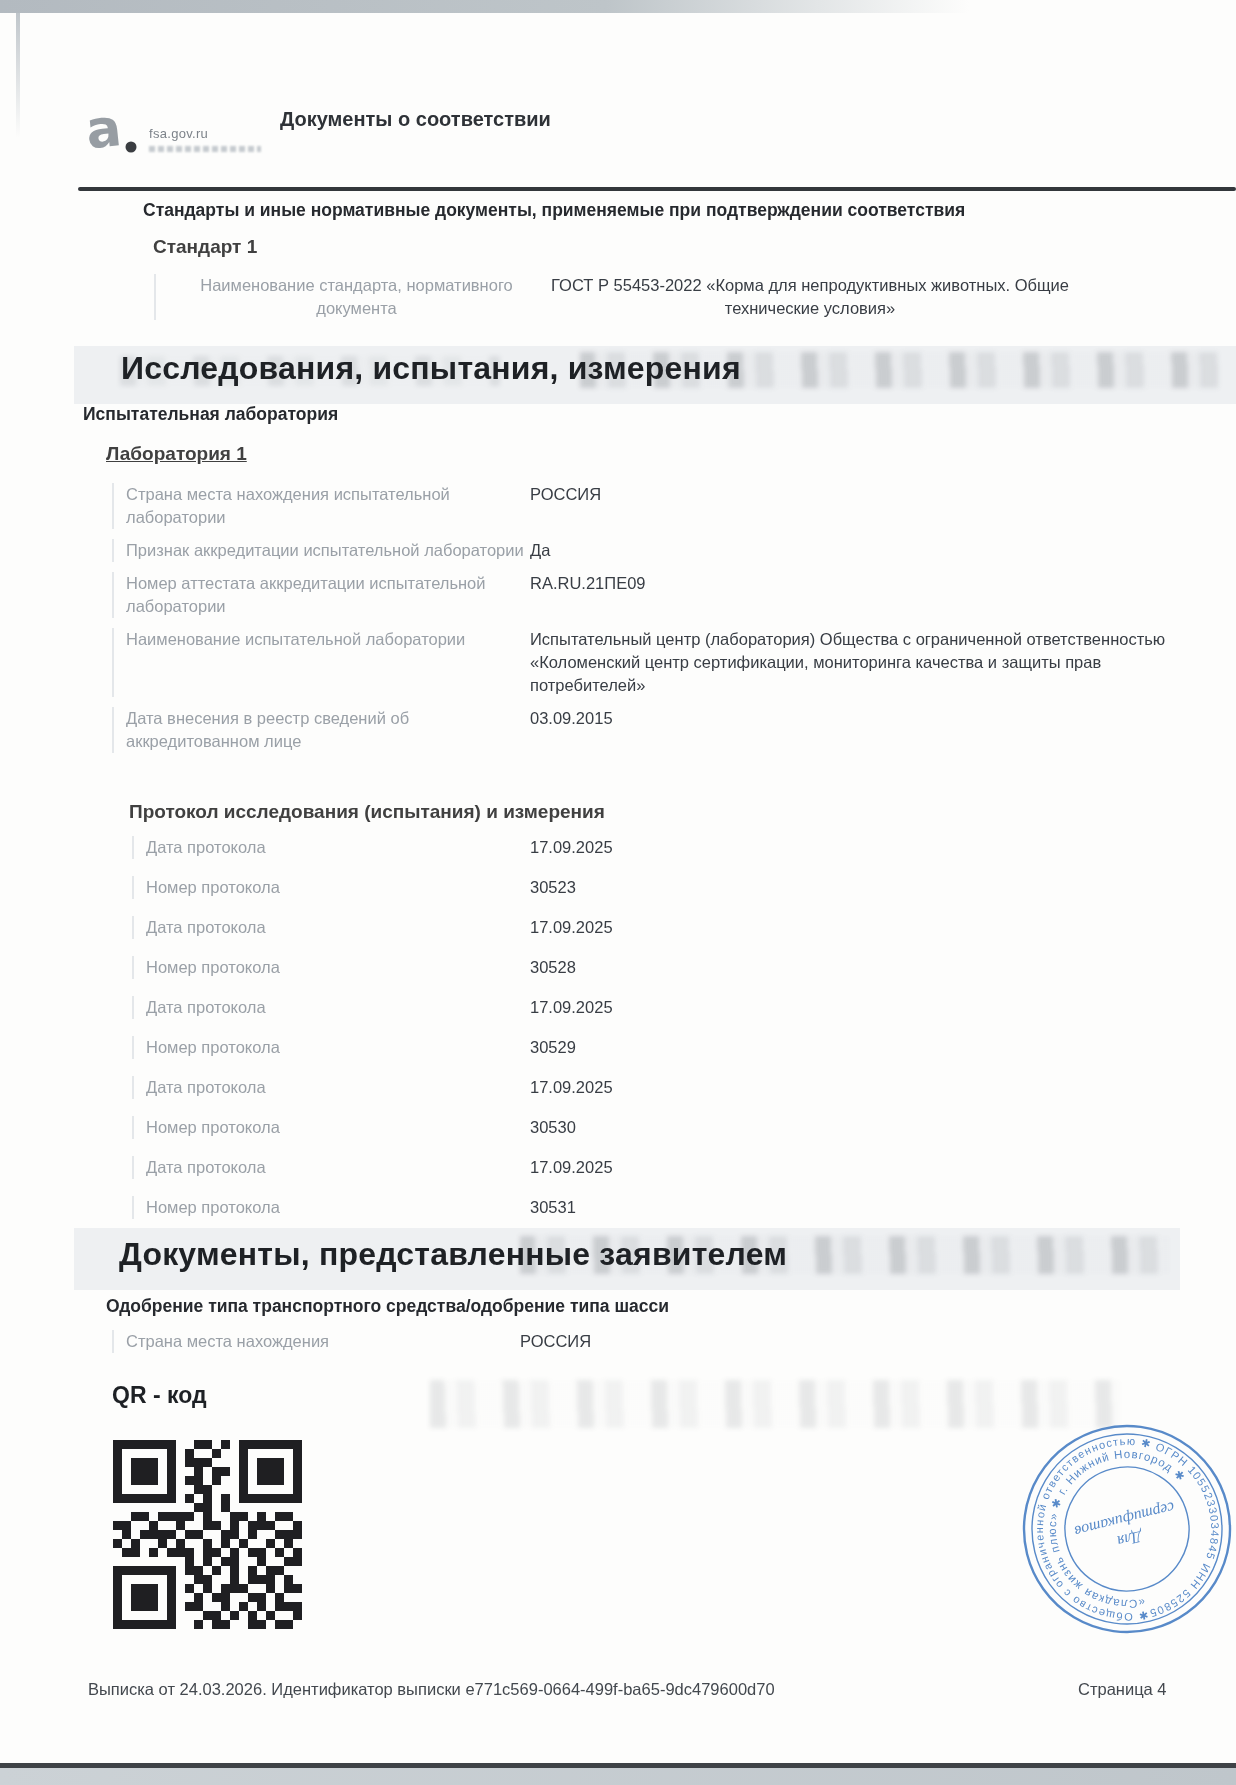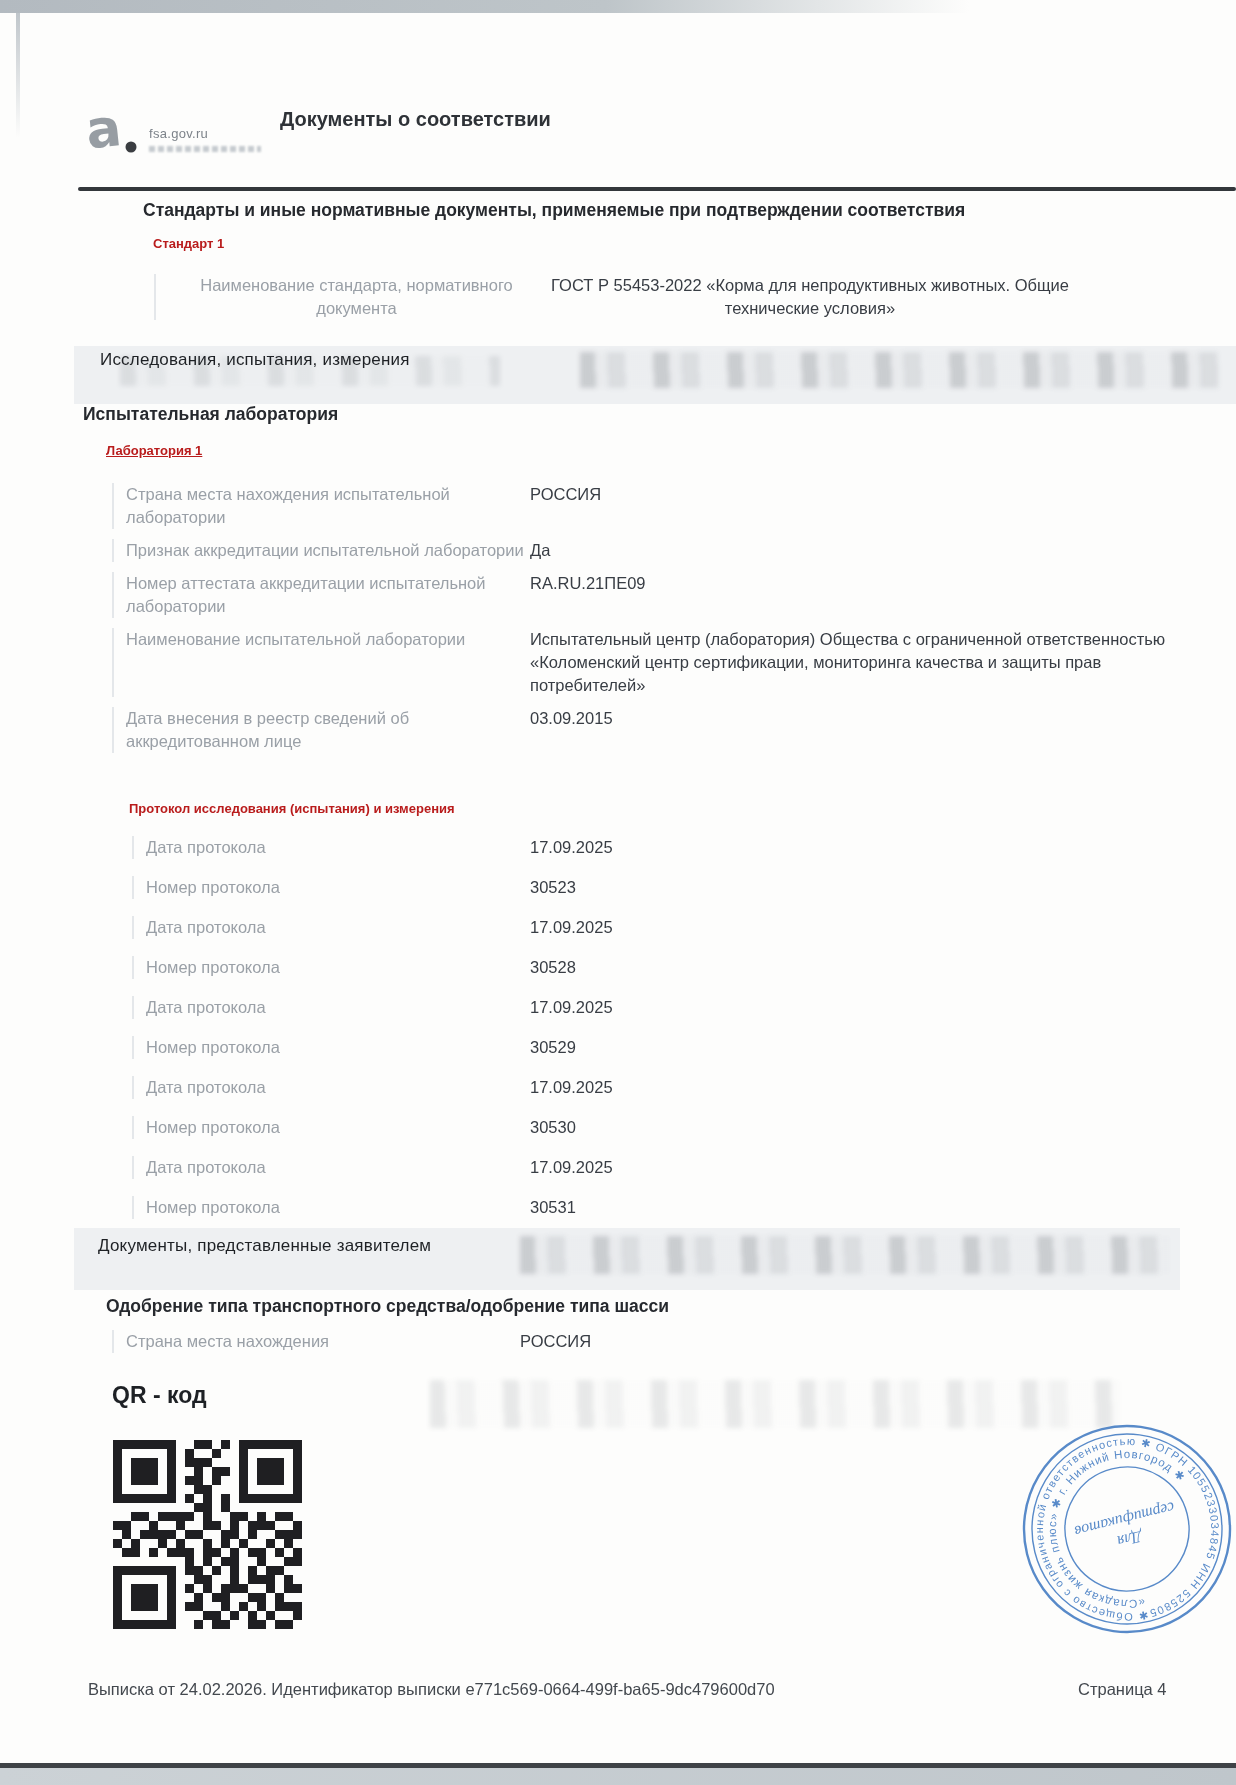--- a/index.html
+++ b/index.html
@@ -18,22 +18,22 @@
     background:linear-gradient(90deg,#ccd2d6,#bfc6cb);}
   
   .logo{position:absolute;left:82px;top:100px;width:58px;height:56px;}
   .fsa-label{position:absolute;left:149px;top:126px;font-size:13px;color:#7d838a;letter-spacing:.3px;}
   .fsa-sub{position:absolute;left:149px;top:146px;width:112px;height:6px;filter:blur(1.2px);
     background:repeating-linear-gradient(90deg,#c6cbcf 0 6px,transparent 6px 9px);}
   .doc-title{position:absolute;left:280px;top:108px;font-size:20px;font-weight:bold;color:#2e3237;}
   .header-rule{position:absolute;top:187px;left:78px;width:1158px;height:4px;background:#33373b;border-radius:2px;}
   
   .sec-title{position:absolute;font-size:17.5px;font-weight:bold;color:#26292e;}
-  .big-heading{position:absolute;font-size:17px;font-weight:normal;color:#1e2125;letter-spacing:.2px;}
-  .group-title{position:absolute;font-size:13px;font-weight:bold;color:#b91c1c;}
+  .big-heading{position:absolute;font-size:32px;font-weight:bold;color:#1e2125;letter-spacing:.2px;margin-left:21px;}
+  .group-title{position:absolute;font-size:19px;font-weight:bold;color:#404040;}
   
   .rows{position:absolute;}
   .fieldrow{display:flex;margin-bottom:10px;font-size:16.5px;line-height:23px;}
   .fieldrow .lbl{border-left:2px solid #e4e7ea;padding-left:12px;color:#9aa0a7;box-sizing:border-box;}
   .fieldrow .val{color:#383d44;}
   .rows-lab .lbl{width:418px;}
   .rows-lab .val{width:640px;}
   .rows-std .lbl{width:391px;}
   .rows-std .val{width:530px;}
   .rows-proto .fieldrow{margin-bottom:17px;align-items:flex-end;}
@@ -628,18 +628,18 @@
         <textPath href="#ringOuter">✱ Общество с ограниченной ответственностью ✱ ОГРН 1055233034845  ИНН 5258054000</textPath>
       </text>
       <text font-size="11.5" letter-spacing="1" fill="#4b81c5" stroke="none" font-family="Liberation Sans, sans-serif">
         <textPath href="#ringInner">«Сладкая жизнь плюс» ✱ г. Нижний Новгород ✱</textPath>
       </text>
       <text x="115" y="110" text-anchor="middle" font-size="16" font-style="italic" fill="#4b81c5" stroke="none" font-family="Liberation Serif, serif">Для</text>
       <text x="115" y="130" text-anchor="middle" font-size="16" font-style="italic" fill="#4b81c5" stroke="none" font-family="Liberation Serif, serif">сертификатов</text>
     </g>
   </svg>
 
-  <div class="footer-left">Выписка от 24.02.2026. Идентификатор выписки e771c569-0664-499f-ba65-9dc479600d70</div>
+  <div class="footer-left">Выписка от 24.03.2026. Идентификатор выписки e771c569-0664-499f-ba65-9dc479600d70</div>
   <div class="footer-right">Страница 4</div>
 
   <div class="scan-bottom-line"></div>
   <div class="scan-bottom"></div>
 </div>
 
 </body></html>

